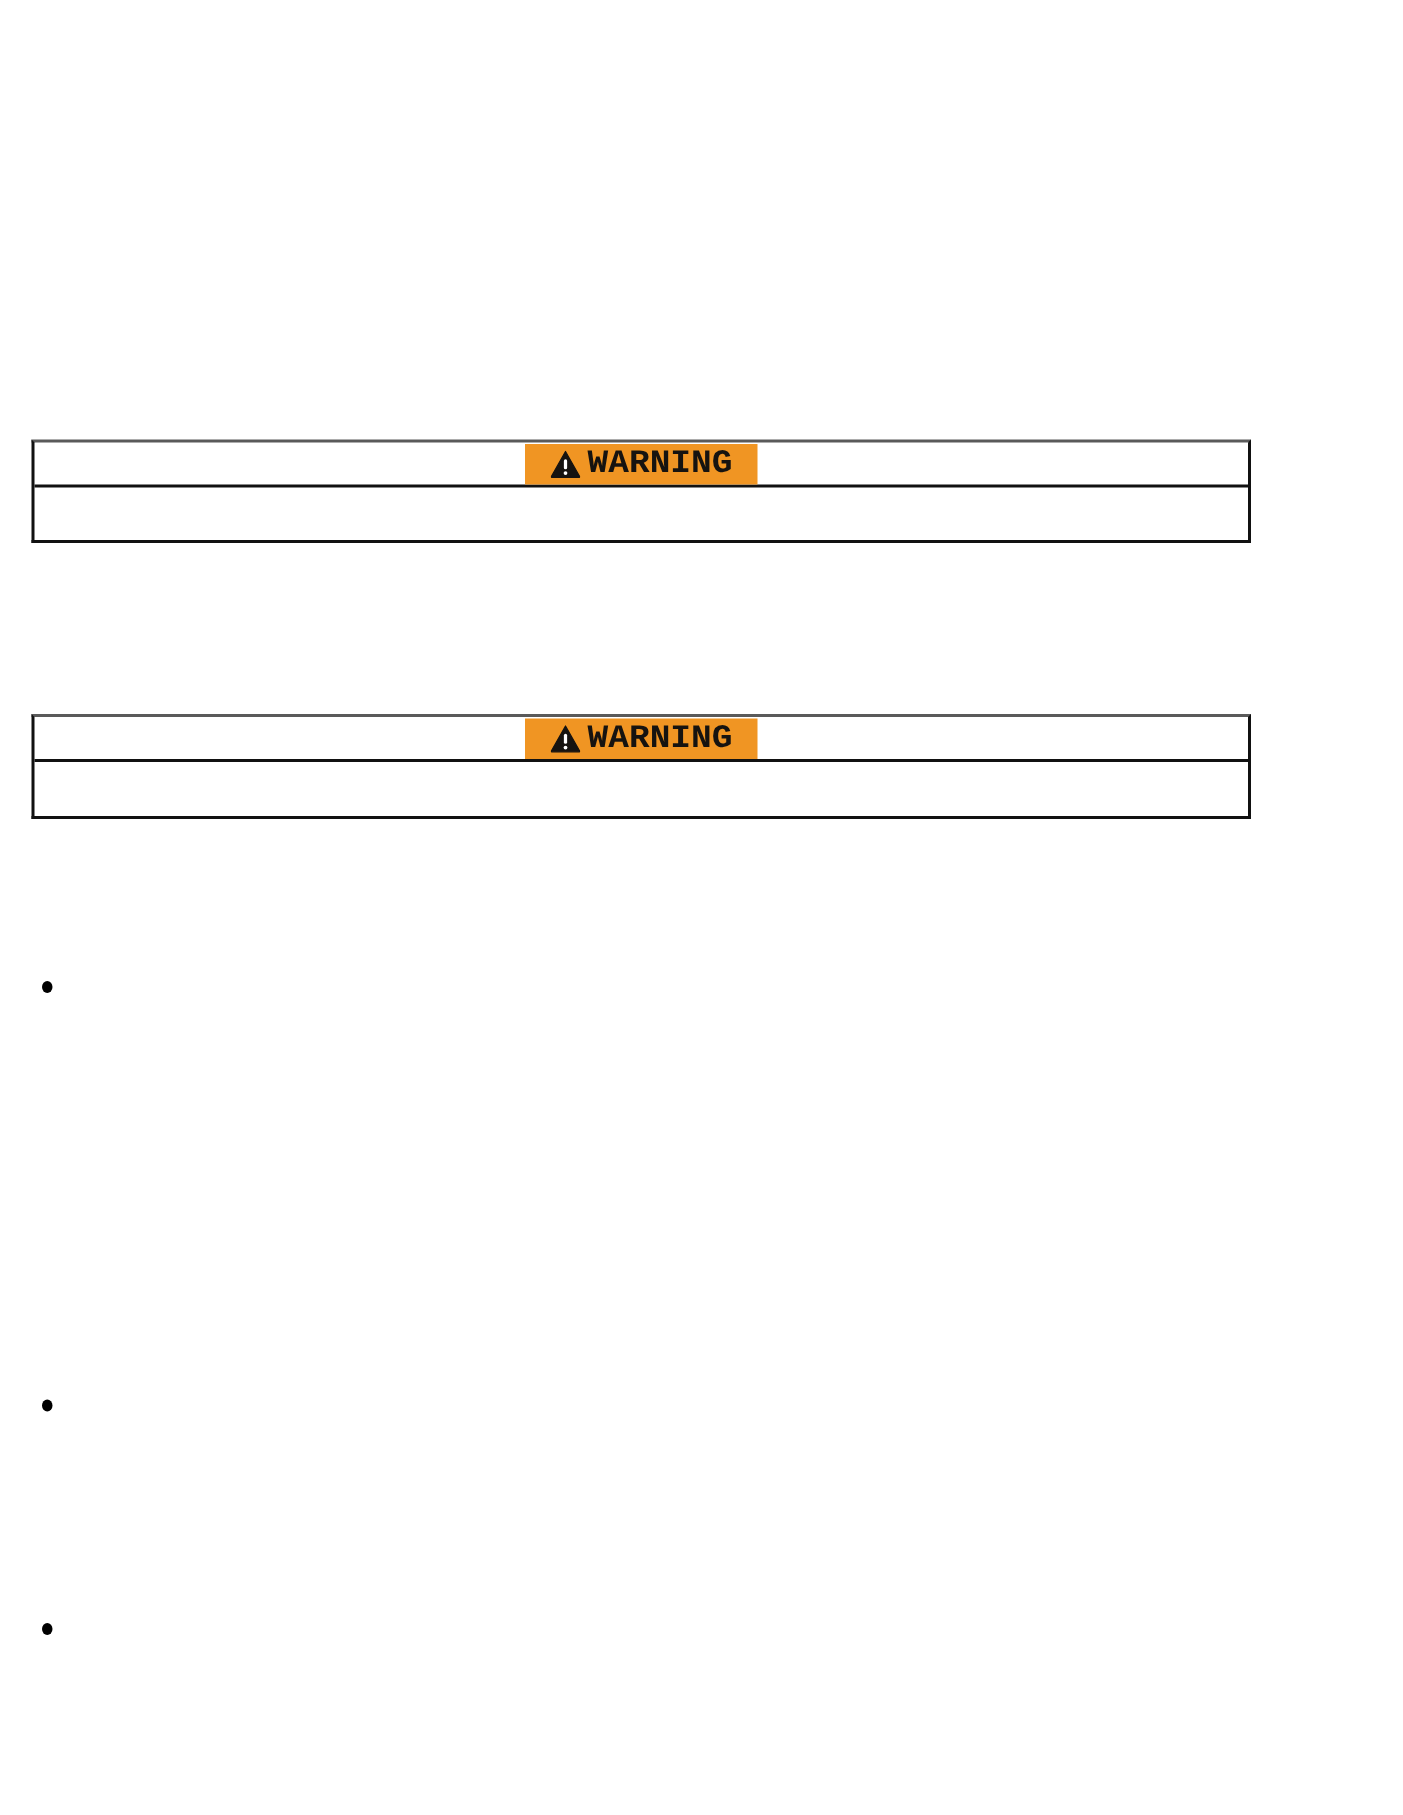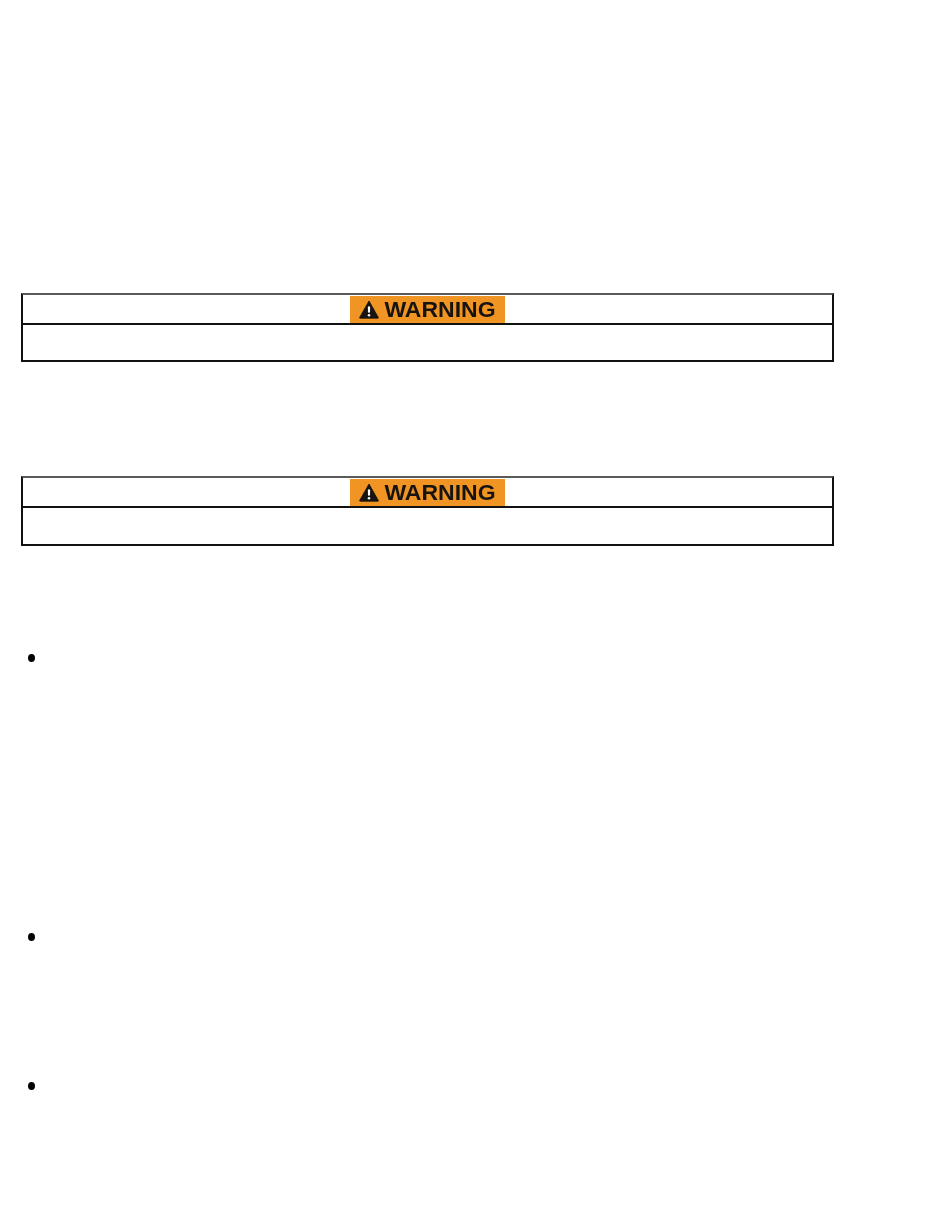--- a/index.html
+++ b/index.html
@@ -7,20 +7,21 @@
     padding: 0;
     background: #ffffff;
     font-family: "Liberation Sans", sans-serif;
   }
   .page {
     position: relative;
     width: 935px;
     height: 1158px;
     background: #ffffff;
     overflow: hidden;
+    font-family: Liberation Mono, monospace;
   }
 
   
   .warn-box {
     position: absolute;
     left: 21px;
     width: 813px;
     box-sizing: border-box;
     border: 2px solid #111111;
     border-top-color: #5a5a5a;

